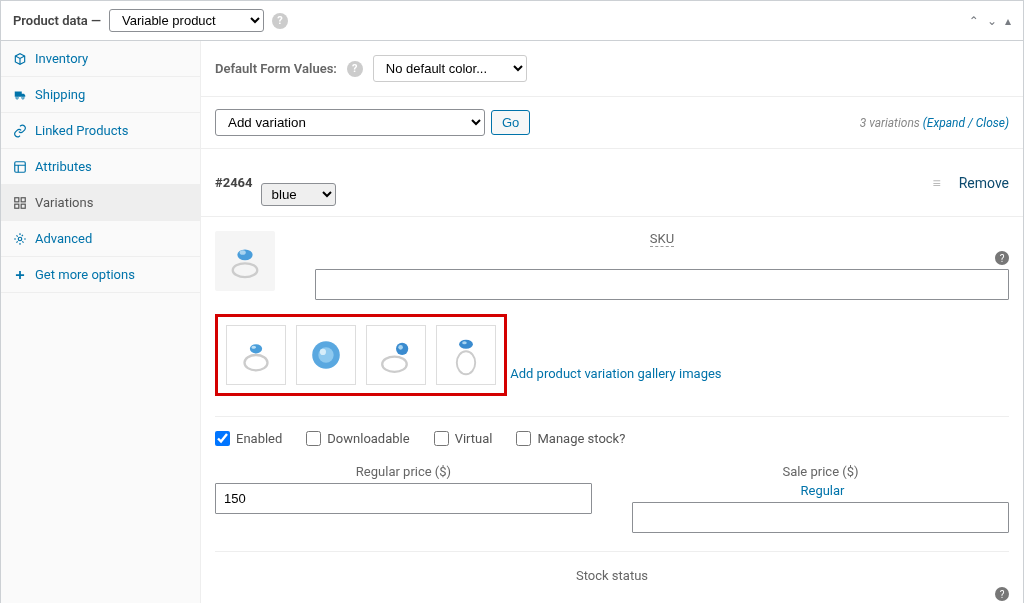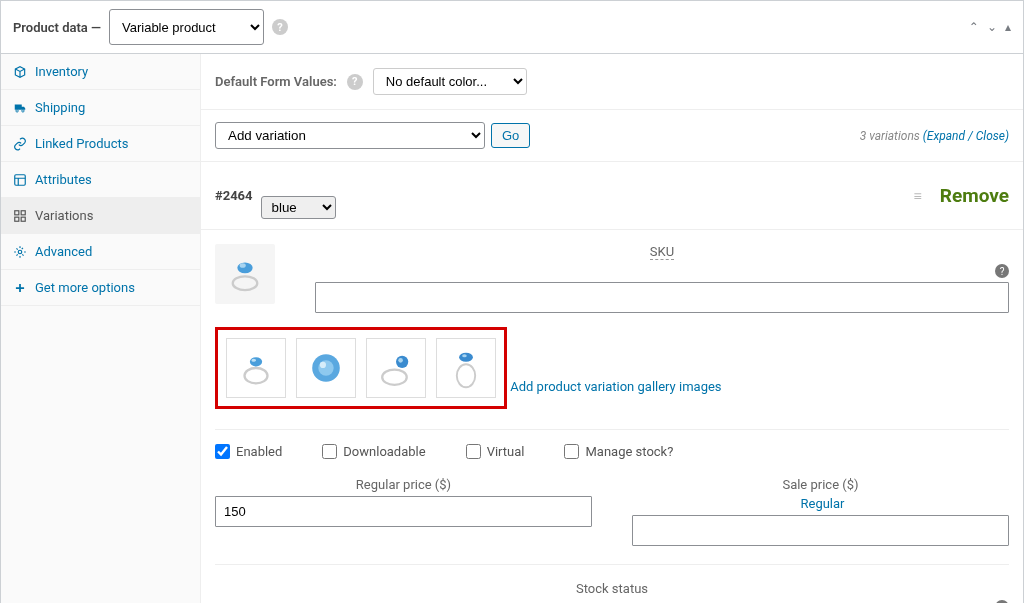--- a/index.html
+++ b/index.html
@@ -1,20 +1,20 @@
 <!DOCTYPE html>
 <html><head>
 <meta charset="utf-8">
 <style>
   * { box-sizing: border-box; margin: 0; padding: 0; }
   body { font-family: -apple-system, BlinkMacSystemFont, "Segoe UI", Roboto, sans-serif; font-size: 13px; color: #444; background: #f0f0f1; }
   .panel { background: #fff; border: 1px solid #ccd0d4; margin: 0; }
   .panel-header { display: flex; align-items: center; justify-content: space-between; padding: 8px 12px; border-bottom: 1px solid #ccd0d4; background: #fff; }
   .panel-header-left { display: flex; align-items: center; gap: 8px; font-weight:600; }
-  .panel-header-left select { border: 1px solid #8c8f94; border-radius: 3px; padding: 2px 24px 2px 8px; background:#fff; font-size:13px; height:36px;}
+  .panel-header-left select { border: 1px solid #8c8f94; border-radius: 3px; padding: 2px 24px 2px 8px; background:#fff; font-size:13px; height:23px;}
   .panel-header-left select#product-type { width: 155px; }
   .help-icon { display:inline-flex; align-items:center; justify-content:center; width:16px; height:16px; border-radius:50%; background:#ccc; color:#fff; font-size:11px; font-weight:bold; cursor:pointer;}
   .panel-header-right { display:flex; gap:8px; color:#787c82; }
   .panel-header-right span { cursor:pointer; font-size:12px;}
   .panel-body { display:flex; }
   .sidebar { width: 200px; border-right:1px solid #eee; background:#fafafa; }
   .sidebar-item { display:flex; align-items:center; gap:8px; padding:10px 12px; color:#0073aa; font-size:13px; cursor:pointer; border-bottom:1px solid #eee; }
   .sidebar-item.active { background:#eee; color:#555; }
   .sidebar-item svg, .sidebar-item .sicon { width:14px; height:14px; flex-shrink:0; }
   .content { flex:1; padding: 0; }
@@ -26,35 +26,35 @@
   .toolbar-left select { width:270px; border:1px solid #8c8f94; border-radius:3px; padding:4px 8px; background:#fff; }
   .btn { border:1px solid #0073aa; color:#0073aa; background:#f6f7f7; border-radius:3px; padding:4px 10px; cursor:pointer; font-size:13px; }
   .variations-count { font-style:italic; color:#888; font-size:12px; }
   .variations-count a { color:#0073aa; text-decoration:none; }
   .variation-header { display:flex; align-items:center; justify-content:space-between; padding:10px 14px; border-bottom:1px solid #eee; }
   .variation-header-left { display:flex; align-items:center; gap:8px; }
   .variation-header-left strong { font-weight:700; }
   .variation-header-left select { width:75px; border:1px solid #8c8f94; border-radius:3px; padding:2px 6px;margin-top:24px; }
   .variation-header-right { display:flex; align-items:center; gap:16px; }
   .drag-handle { color:#bbb; font-size:14px; cursor:grab; letter-spacing:2px; }
-  .remove-link { color:#4d7c0f; text-decoration:none; font-size:19px; cursor:pointer;font-weight:bold; }
+  .remove-link { color:#0c4a6e; text-decoration:none; font-size:14px; cursor:pointer; }
   .variation-body { padding: 14px; }
   .top-row { display:flex; align-items:flex-start; gap:40px; }
   .thumb { width:60px; height:60px; background:#f5f5f5; display:flex; align-items:center; justify-content:center; border-radius:2px; cursor:pointer; }
   .sku-group { flex:1; }
   .field-label { color:#666; font-size:13px; margin-bottom:4px; display:flex; align-items:center; gap:4px;flex-direction:column; }
   .field-label .dashed { border-bottom:1px dashed #999; cursor:help;}
   .help-dot { margin-left:auto; width:14px; height:14px; border-radius:50%; background:#777; color:#fff; font-size:10px; display:inline-flex; align-items:center; justify-content:center; }
   input[type=text].wc-input { width:100%; border:1px solid #8c8f94; border-radius:1px; padding:7px 8px; font-size:13px; }
   select.wc-select { width:100%; border:1px solid #8c8f94; border-radius:3px; padding:7px 8px; font-size:13px; background:#fff; }
   .highlight-box { border:3px solid #d40000; padding:8px; margin-top:14px; display:inline-block; }
   .gallery-thumbs { display:flex; gap:10px; }
   .gallery-thumb { width:60px; height:60px; border:1px solid #ddd; display:flex; align-items:center; justify-content:center; cursor:pointer; background:#fff;}
   .add-gallery-link { color:#0073aa; display:inline-block; margin-top:10px; cursor:pointer; text-decoration:none; font-size:13px; }
-  .checkbox-row { display:flex; gap:40px; align-items:center; margin:20px 0 18px; padding-top:14px; border-top:1px solid #eee;}
+  .checkbox-row { display:flex; gap:24px; align-items:center; margin:20px 0 18px; padding-top:14px; border-top:1px solid #eee;}
   .checkbox-row label { display:flex; align-items:center; gap:6px; font-size:13px; color:#555;}
   .checkbox-row input[type=checkbox]{width:15px; height:15px;}
   .two-col { display:flex; gap:40px; margin-bottom:18px; }
   .two-col .col { flex:1; }
   .schedule-link { color:#0073aa; text-decoration:none; margin-left:4px;}
   .section-divider { border-top:1px solid #eee; margin:4px 0 16px; }
   .single-col { margin-bottom:18px; }
   .ring-svg { width:46px; height:46px; }
 </style>
 </head>

